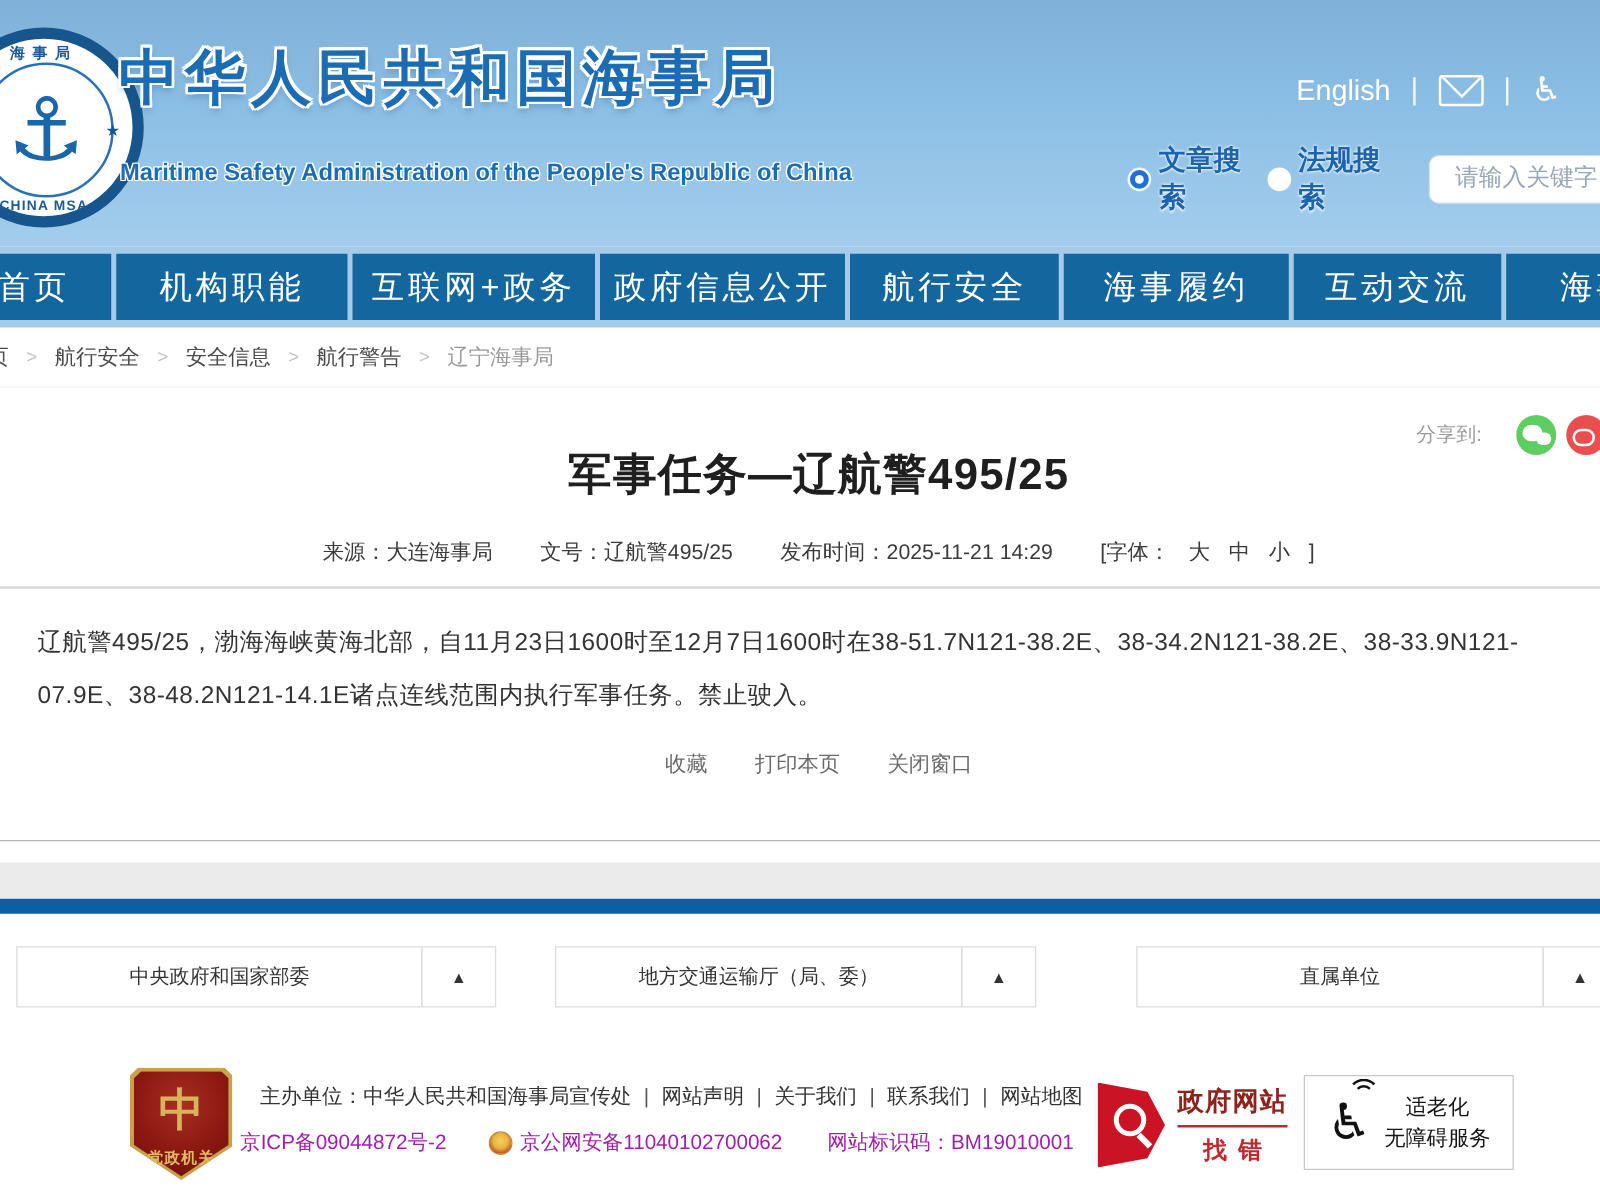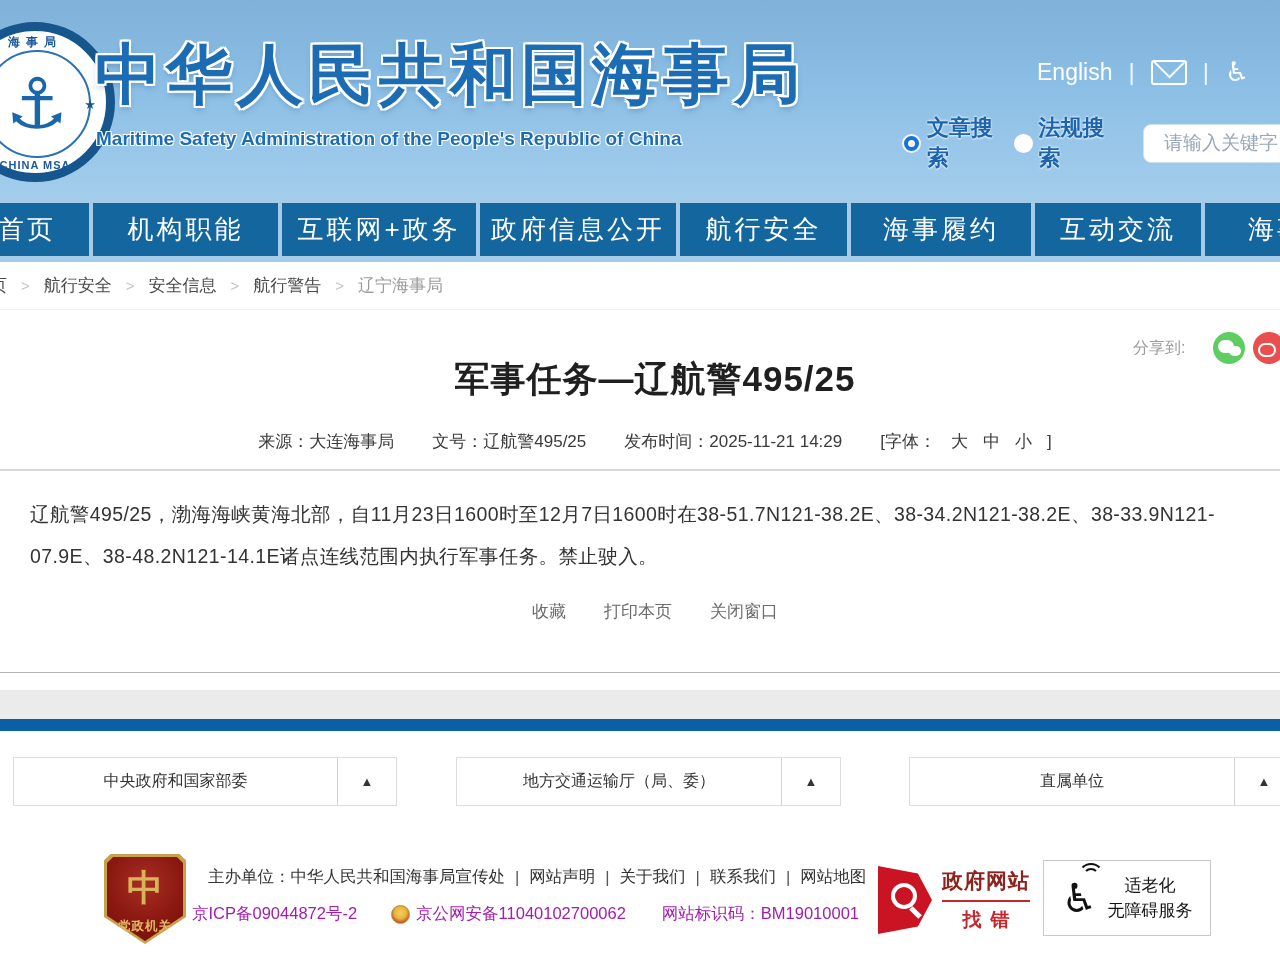--- a/index.html
+++ b/index.html
@@ -10,21 +10,21 @@
   .header{position:absolute;top:0;left:-35px;width:1450px;height:197px;
           background:linear-gradient(180deg,#7fb1d9 0%,#8cbfe5 45%,#a3cdec 100%);}
   .logo{position:absolute;left:-10px;top:22px;width:160px;height:160px;border-radius:50%;
         background:#fff;border:9px solid #17558d;box-sizing:border-box;}
   .logo-inner{position:absolute;left:19px;top:19px;width:104px;height:104px;border-radius:50%;
         border:2px solid #2a72b5;display:flex;align-items:center;justify-content:center;}
   .logo-anchor{font-size:70px;color:#1a66aa;line-height:1;}
   .logo-top{position:absolute;top:3px;width:100%;text-align:center;color:#1b5a99;font-size:12px;letter-spacing:6px;font-weight:700;}
   .logo-bottom{position:absolute;bottom:2px;width:100%;text-align:center;color:#1b5a99;font-size:11px;font-weight:700;letter-spacing:1px;}
   .logo-star{position:absolute;right:10px;top:66px;color:#17558d;font-size:13px;}
-  .site-title{position:absolute;left:130px;top:30px;font-size:66px;font-weight:700;color:#1c6cb4;letter-spacing:5px;white-space:nowrap;
+  .site-title{position:absolute;left:130px;top:30px;font-size:48px;font-weight:700;color:#1c6cb4;letter-spacing:5px;white-space:nowrap;
         text-shadow:-2px -2px 0 #fff,2px -2px 0 #fff,-2px 2px 0 #fff,2px 2px 0 #fff,0 -2px 0 #fff,0 2px 0 #fff,-2px 0 0 #fff,2px 0 0 #fff,0 4px 6px rgba(30,80,140,.35);}
   .site-subtitle{position:absolute;left:131px;top:128px;font-size:19px;font-weight:700;color:#1c6cb4;white-space:nowrap;
         text-shadow:-1px -1px 0 #fff,1px -1px 0 #fff,-1px 1px 0 #fff,1px 1px 0 #fff;}
   .topbar{position:absolute;top:58px;left:1072px;display:flex;align-items:center;gap:16px;color:#fff;}
   .topbar .eng{font-size:23px;cursor:pointer;}
   .topbar .tsep{font-size:24px;font-weight:300;color:#f0f7fd;}
   .mailwrap{width:36px;height:25px;border:2px solid #fff;border-radius:3px;position:relative;overflow:hidden;box-sizing:border-box;}
   .mailwrap::before{content:'';position:absolute;width:23px;height:23px;border:2px solid #fff;transform:rotate(45deg);top:-16px;left:3px;}
   .access-top{font-size:27px;color:#fff;line-height:1;}
   .searchbar{position:absolute;top:113px;left:937px;display:flex;align-items:center;}
@@ -75,21 +75,21 @@
   .actions span{cursor:pointer;}
 
   
   .hr-bottom{position:absolute;top:672px;left:-35px;width:1450px;border-top:1px solid #b5b5b5;}
   .grayband{position:absolute;top:690px;left:-35px;width:1450px;height:29px;background:#ebebeb;}
   .bluebar{position:absolute;top:719px;left:-35px;width:1450px;height:12px;background:#0d5fa3;}
 
   
   .dirbox{position:absolute;top:757px;height:49px;background:#fff;border:1px solid #dcdcdc;
        box-sizing:border-box;display:flex;align-items:stretch;cursor:pointer;}
-  .d1{left:13px;width:384px}.d2{left:456px;width:385px}.d3{left:909px;width:385px}
+  .d1{left:13px;width:384px}.d2{left:444px;width:385px}.d3{left:909px;width:385px}
   .dirlabel{flex:1;display:flex;align-items:center;justify-content:center;font-size:16px;color:#333;}
   .dirsep{width:1px;background:#d2d2d2;}
   .dirarrow{width:58px;display:flex;align-items:center;justify-content:center;font-size:13px;color:#333;}
 
   
   .footer{position:absolute;top:848px;left:0;width:1320px;height:112px;background:#fff;}
   .shield{position:absolute;left:104px;top:6px;width:82px;height:90px;
        clip-path:polygon(8% 0,92% 0,100% 7%,100% 70%,50% 100%,0 70%,0 7%);background:#c9a04c;}
   .shield-in{position:absolute;left:3px;top:3px;width:76px;height:84px;
        clip-path:polygon(8% 0,92% 0,100% 7%,100% 70%,50% 100%,0 70%,0 7%);

